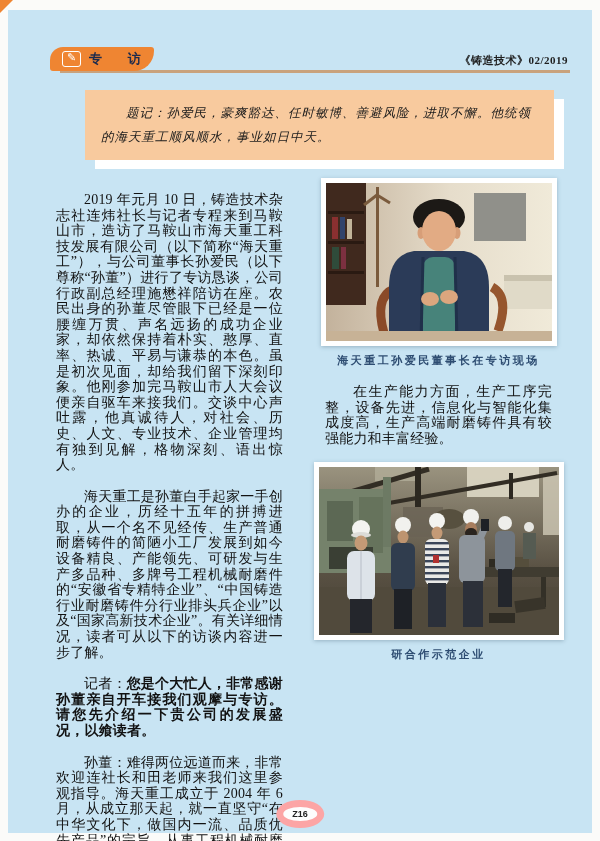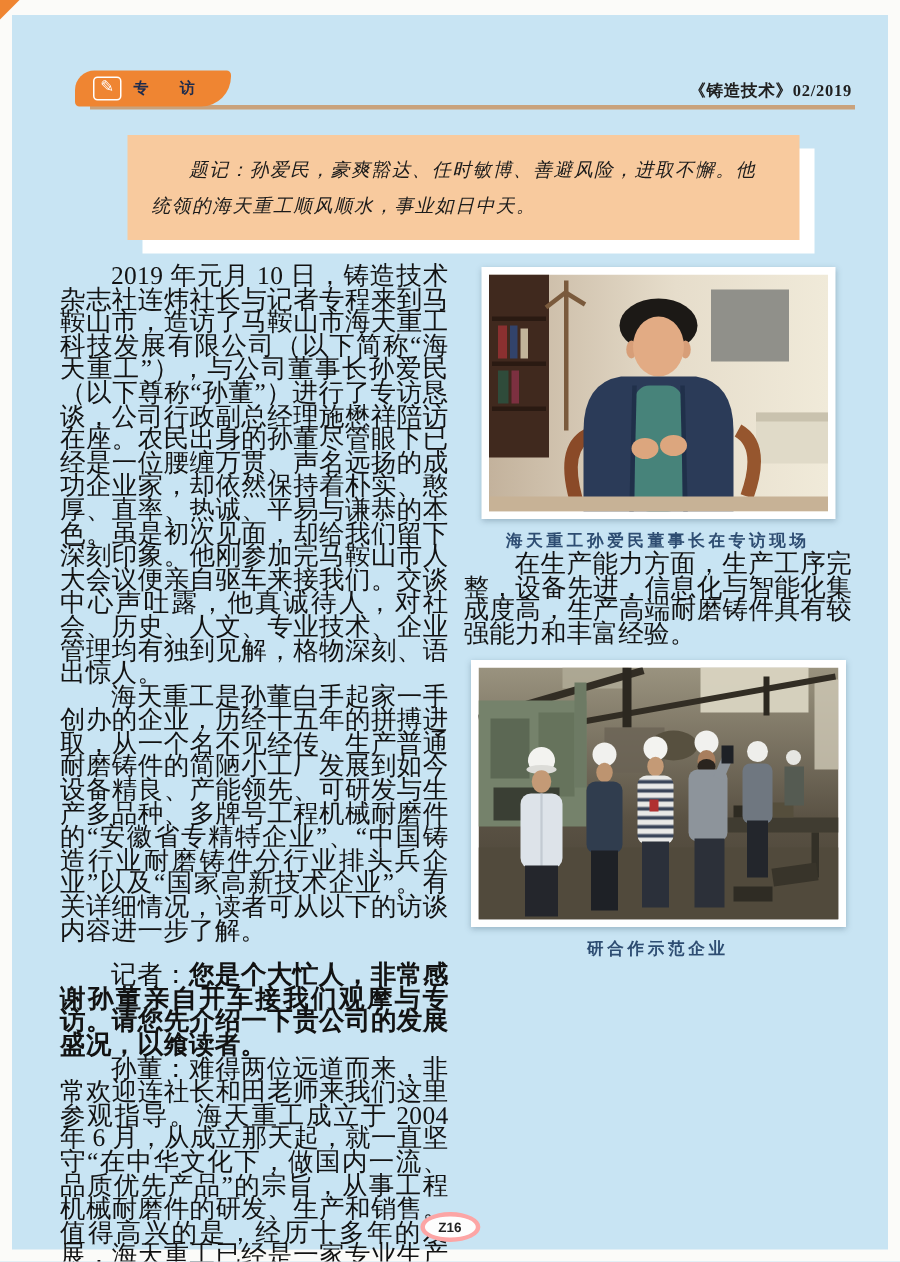--- a/index.html
+++ b/index.html
@@ -12,54 +12,54 @@
     border-top:13px solid #ef8532;border-right:13px solid transparent;z-index:5;}
   .page-bg{position:absolute;left:8px;right:8px;top:10px;bottom:8px;background:#c8e4f3;}
 
   
   .hdr-tab{position:absolute;left:50px;top:47px;width:104px;height:24px;
     background:#ef8532;border-radius:13px 3px 20px 3px;
     display:flex;align-items:center;gap:8px;padding-left:12px;box-sizing:border-box;z-index:3;}
   .pen-ic{width:17px;height:14px;border:1.6px solid #fff;border-radius:3px;
     color:#fff;font-size:11px;line-height:12px;text-align:center;
     font-family:"DejaVu Sans",sans-serif;}
-  .hdr-tab-label{font-family:Liberation Sans, sans-serif;
-    font-weight:bold;font-size:10px;letter-spacing:9px;color:#1c2b4d;}
+  .hdr-tab-label{font-family:Liberation Mono, monospace;
+    font-weight:bold;font-size:13px;letter-spacing:9px;color:#1c2b4d;}
   .hdr-ref{position:absolute;right:32px;top:53px;font-size:11px;color:#1f1f1f;
     font-weight:bold;letter-spacing:.5px;}
   .hdr-rule{position:absolute;left:60px;right:30px;top:70px;height:3px;background:#c9a27c;z-index:2;}
 
   
-  .quote-wrap{position:absolute;left:85px;top:90px;width:436px;height:70px;padding-left:12px;}
+  .quote-wrap{position:absolute;left:85px;top:90px;width:469px;height:70px;}
   .quote-shadow{position:absolute;left:10px;top:9px;width:100%;height:100%;background:#ffffff;}
   .quote-box{position:absolute;inset:0;background:#f8ca9e;
     padding:11px 16px 0 16px;box-sizing:border-box;}
   .quote-text{font-style:italic;font-size:12.5px;line-height:24px;color:#1b1b1b;
     text-indent:2em;letter-spacing:1px;}
 
   
   .cols{position:absolute;left:40px;top:176px;width:528px;display:flex;gap:10px;}
   .col{width:259px;}
-  .col p{margin:0;font-size:17px;line-height:15.6px;color:#121212;
+  .col p{margin:16px;font-size:14px;line-height:15.6px;color:#121212;
     text-align:justify;text-indent:2em;letter-spacing:.2px;}
   .col p.noind{text-indent:0;}
   .q-para{color:#e60a84;font-weight:bold;margin-top:14px !important;}
   .qa-label{font-weight:normal;}
 
   .photo-frame{background:#fff;padding:5px;box-shadow:0 1px 4px rgba(60,90,110,.35);}
   .pf-left{width:222px;margin:10px auto 0;}
   .pf-r1{width:226px;margin:2px auto 0;}
   .pf-r2{width:240px;margin:10px auto 0;}
   .photo{display:block;}
   .caption{text-align:center;font-size:11px;font-weight:bold;color:#2e4d72;
     letter-spacing:2.5px;margin-top:7px;font-family:"Liberation Sans","DejaVu Sans",sans-serif;}
 
   
   .folio{position:absolute;left:50%;bottom:13px;transform:translateX(-50%);
-    background:#fdfdfd;border:3px solid #fca5a5;border-radius:50%;
+    background:#fdfdfd;border:7px solid #fca5a5;border-radius:50%;
     padding:2px 9px;font-size:9px;font-weight:bold;color:#222;
     font-family:"Liberation Sans","DejaVu Sans",sans-serif;}
 </style>
 </head>
 <body>
 
 <div class="corner-tri"></div>
 <div class="page-bg"></div>
 
 <div class="hdr-rule"></div>

